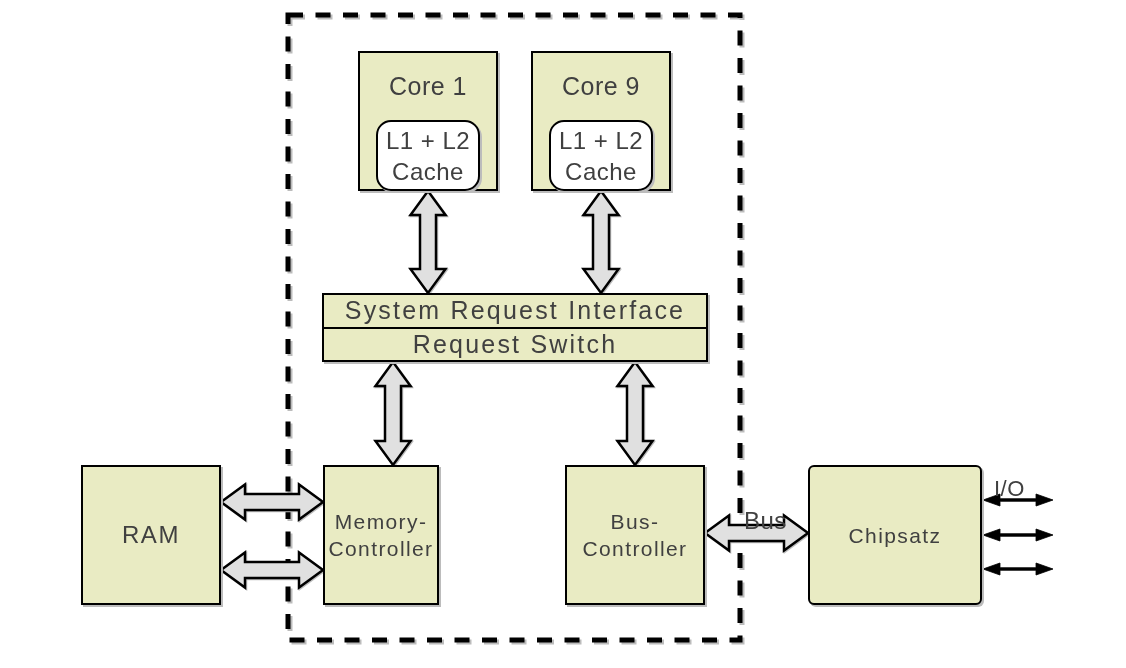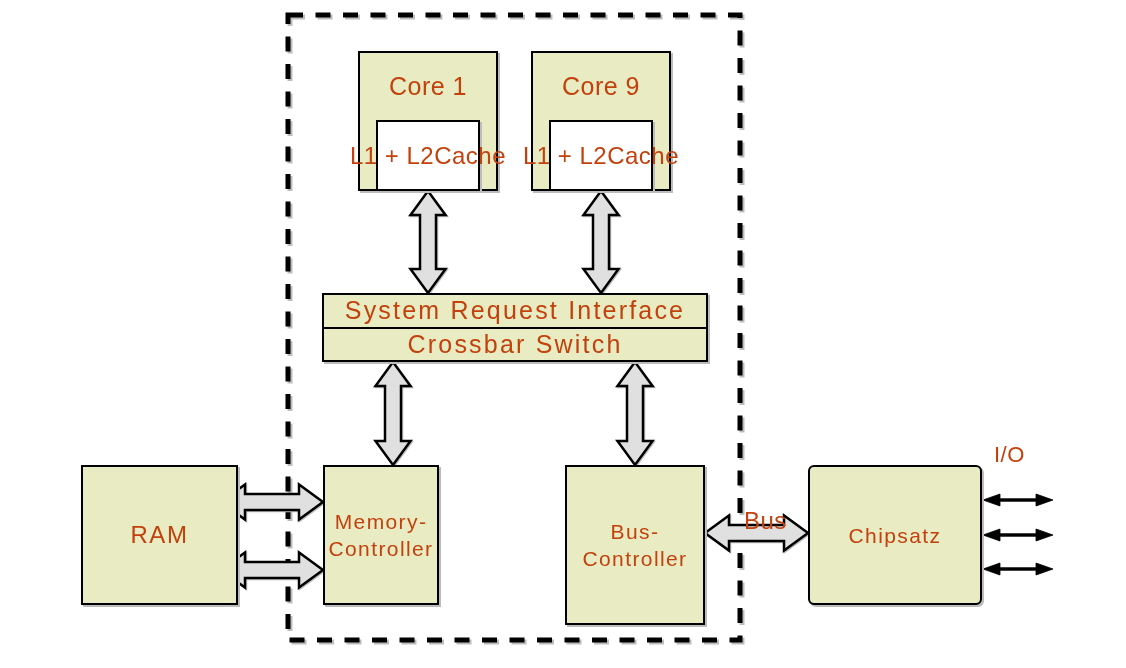--- a/index.html
+++ b/index.html
@@ -1,52 +1,52 @@
 <!DOCTYPE html>
 <html><head>
 <meta charset="utf-8">
 <style>
   html,body { margin:0; padding:0; background:#ffffff; }
   #stage {
     position:relative; width:1126px; height:668px; background:#ffffff;
-    font-family:"Liberation Sans","DejaVu Sans",sans-serif; color:#c2410c;
+    font-family:"Liberation Sans","DejaVu Sans",sans-serif; color:#404040;
     overflow:hidden;
   }
   #wires { position:absolute; left:0; top:0; }
   .box {
     position:absolute; box-sizing:border-box;
     border:2.5px solid #000;
     box-shadow:2px 2px 0 #bcbcbc;
   }
   .fill  { background:#e9ebc3; }
   .white { background:#ffffff; }
   .core-lbl {
     position:absolute; left:0; top:0; width:100%; height:66px;
     display:flex; align-items:center; justify-content:center;
     font-size:25px; letter-spacing:0.5px; white-space:nowrap;
   }
   .cache-box {
-    display:flex; flex-direction:row; align-items:center; justify-content:center;
+    display:flex; flex-direction:column; align-items:center; justify-content:center;border-radius:15px;
   }
   .cache-line { font-size:24px; letter-spacing:0.5px; line-height:31px; white-space:nowrap; }
   .bar { display:flex; flex-direction:column; }
   .bar-row {
     flex:1; display:flex; align-items:center; justify-content:center;
     font-size:25px; letter-spacing:2.2px; white-space:nowrap;
   }
   .bar-row-top { border-bottom:2.5px solid #000; }
   .blk {
     display:flex; flex-direction:column; align-items:center; justify-content:center;
     text-align:center;
   }
   .blk-line { font-size:21px; letter-spacing:1.4px; line-height:27px; white-space:nowrap; }
   .blk-line-big { font-size:24px; letter-spacing:1.6px; line-height:30px; white-space:nowrap; }
   .float-lbl { position:absolute; white-space:nowrap; }
   #bus-label { left:744px; top:499px; font-size:24px; letter-spacing:0.5px;margin-top:8px; }
-  #io-label  { left:994px; top:442px; font-size:22px; letter-spacing:0.5px; }
+  #io-label  { left:994px; top:476px; font-size:22px; letter-spacing:0.5px; }
 </style>
 </head>
 <body>
 
 <div id="stage">
 
   <svg id="wires" width="1126" height="668">
       <rect x="288" y="15" width="452" height="625" fill="none" stroke="#000000" stroke-width="5" stroke-dasharray="15 12.5" filter="drop-shadow(2px 2px 0 #bcbcbc)"></rect>
       <polygon points="428,191 410.5,215 420,215 420,269 410.5,269 428,293 445.5,269 436,269 436,215 445.5,215" fill="#e0e0e0" stroke="#000000" stroke-width="2.5" stroke-linejoin="miter" filter="drop-shadow(1.5px 1.5px 0 #bcbcbc)"></polygon>
       <polygon points="601,191 583.5,215 593,215 593,269 583.5,269 601,293 618.5,269 609,269 609,215 618.5,215" fill="#e0e0e0" stroke="#000000" stroke-width="2.5" stroke-linejoin="miter" filter="drop-shadow(1.5px 1.5px 0 #bcbcbc)"></polygon>
@@ -71,33 +71,33 @@
     <div class="cache-line">L1 + L2</div>
     <div class="cache-line">Cache</div>
   </div>
   <div class="box white cache-box" style="left:549px; top:120px; width:104px; height:71px;">
     <div class="cache-line">L1 + L2</div>
     <div class="cache-line">Cache</div>
   </div>
 
   <div class="box fill bar" style="left:322px; top:293px; width:386px; height:69px;">
     <div class="bar-row bar-row-top">System Request Interface</div>
-    <div class="bar-row">Crossbar Switch</div>
+    <div class="bar-row">Request Switch</div>
   </div>
 
-  <div class="box fill blk" style="left:81px; top:465px; width:157px; height:140px;">
+  <div class="box fill blk" style="left:81px; top:465px; width:140px; height:140px;">
     <div class="blk-line-big">RAM</div>
   </div>
 
   <div class="box fill blk" style="left:323px; top:465px; width:116px; height:140px;">
     <div class="blk-line">Memory-</div>
     <div class="blk-line">Controller</div>
   </div>
 
-  <div class="box fill blk" style="left:565px; top:465px; width:140px; height:160px;text-align:center;">
+  <div class="box fill blk" style="left:565px; top:465px; width:140px; height:140px;text-align:center;">
     <div class="blk-line">Bus-</div>
     <div class="blk-line">Controller</div>
   </div>
 
   <div class="box fill blk" style="left:808px; top:465px; width:174px; height:140px;border-radius:6px;">
     <div class="blk-line">Chipsatz</div>
   </div>
 
   <div class="float-lbl" id="bus-label">Bus</div>
   <div class="float-lbl" id="io-label">I/O</div>

